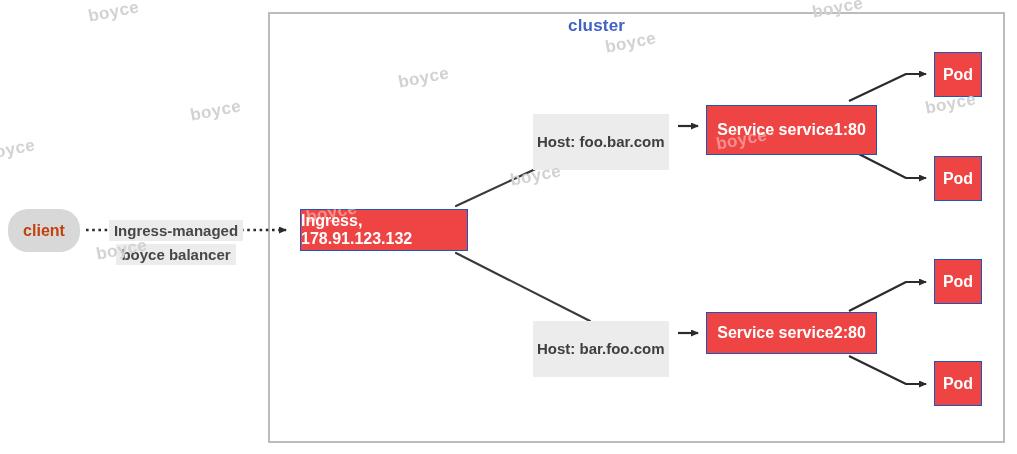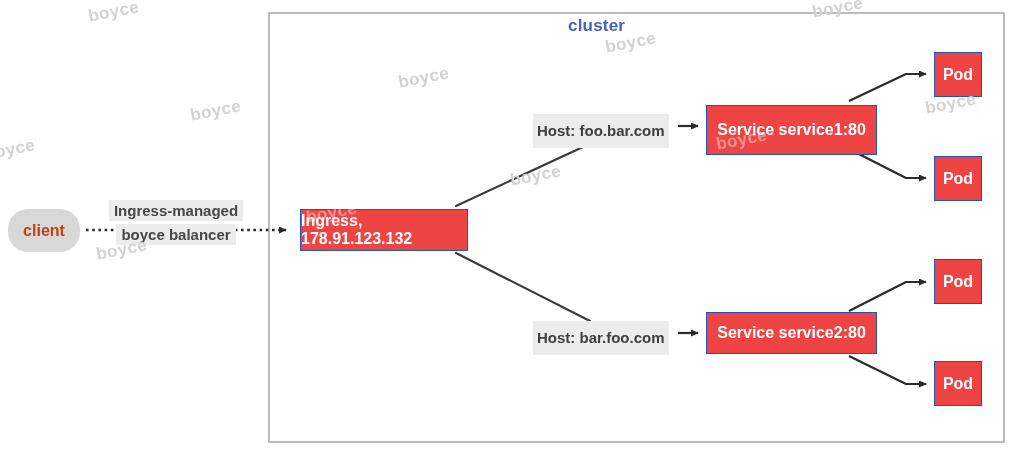--- a/index.html
+++ b/index.html
@@ -18,21 +18,21 @@
   }
   
   .client{
     position:absolute;left:8px;top:209px;width:72px;height:43px;
     background:#d8d8d8;border-radius:20px;
     display:flex;align-items:center;justify-content:center;
     color:#c2410c;font-size:16px;font-weight:bold;
   }
   
   .lb-label{
-    position:absolute;left:100px;top:200px;width:152px;
+    position:absolute;left:100px;top:220px;width:152px;
     display:flex;flex-direction:column;align-items:center;z-index:2;
   }
   .lb-line{
     background:#ececec;color:#474747;font-size:15px;font-weight:bold;
     line-height:21px;padding:0 5px;white-space:nowrap;
   }
   .lb-line.second{margin-top:3px;}
   
   .bluebox{
     position:absolute;background:#ef4444;border:1px solid #1c55bb;
@@ -43,21 +43,21 @@
   .service1{left:706px;top:105px;width:171px;height:50px;font-size:16px;}
   .service2{left:706px;top:312px;width:171px;height:42px;font-size:16px;}
   .pod{width:48px;height:45px;font-size:16px;}
   .pod1{left:934px;top:52px;}
   .pod2{left:934px;top:156px;}
   .pod3{left:934px;top:259px;}
   .pod4{left:934px;top:361px;}
   
   .host-label{
     position:absolute;background:#ececec;color:#3f3f3f;
-    font-size:15px;font-weight:bold;line-height:22px;padding:6px 4px;
+    font-size:15px;font-weight:bold;line-height:22px;padding:17px 4px;
     white-space:nowrap;z-index:2;
   }
   .host1{left:533px;top:114px;}
   .host2{left:533px;top:321px;}
   
   .wires{position:absolute;left:0;top:0;width:1017px;height:454px;pointer-events:none;z-index:1;}
   
   .wm{
     position:absolute;font-size:17px;color:#d2d2d2;
     transform:rotate(-11deg);pointer-events:none;z-index:3;

